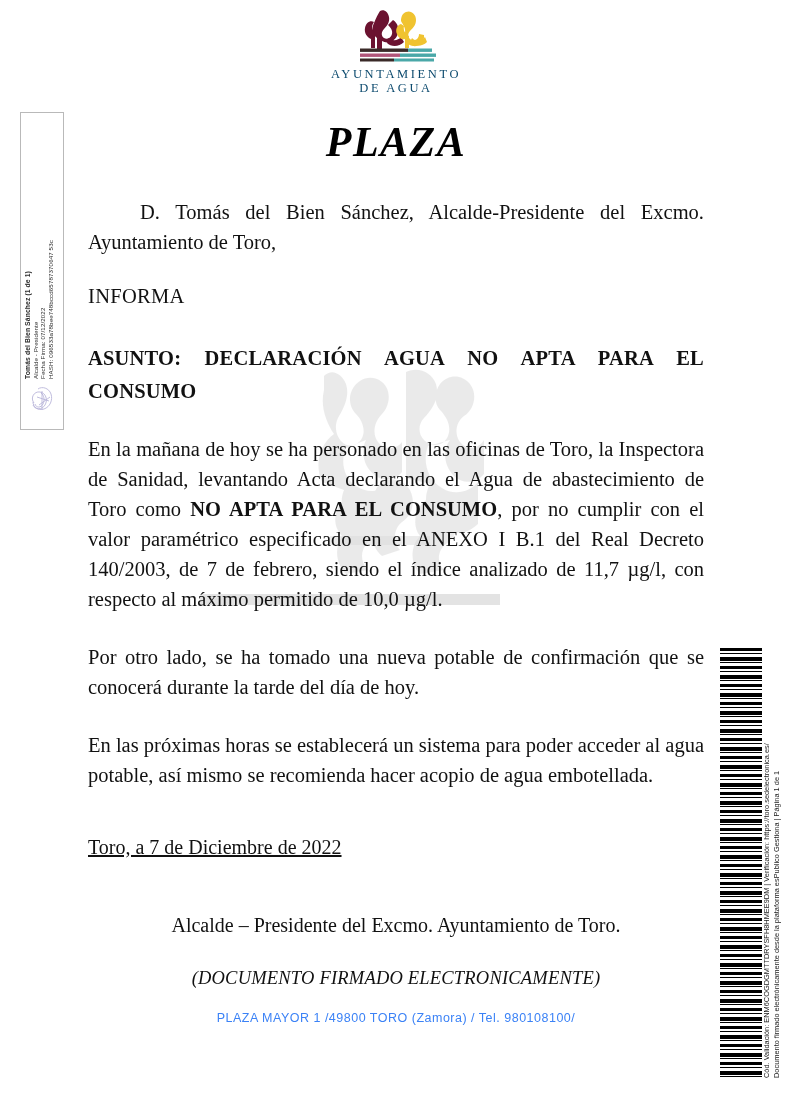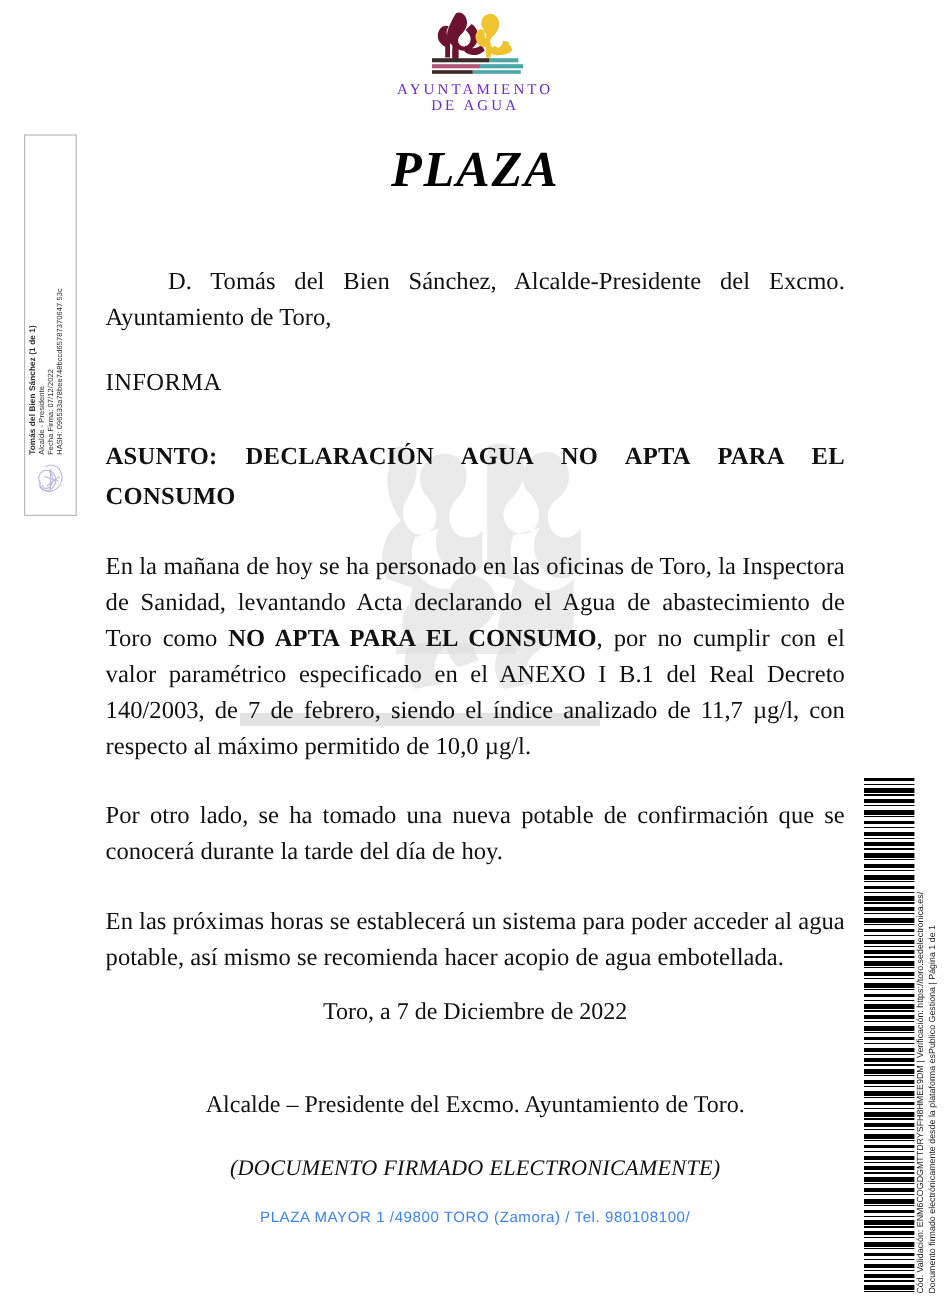--- a/index.html
+++ b/index.html
@@ -118,21 +118,21 @@
     display: flex; flex-direction: column; align-items: center;
     z-index: 2;
   }
   .crest { width: 132px; height: 56px; display: block; }
   .logo-txt {
     margin-top: 3px;
     text-align: center;
     font-family: "Liberation Serif", serif;
     font-size: 12.5px;
     letter-spacing: 2.6px;
-    color: #6d28d9;
+    color: #0c4a6e;
     line-height: 14px;
   }
   .logo-txt .l2 { letter-spacing: 2.6px; }
 
   
   .doc {
     position: absolute;
     left: 88px; top: 0;
     width: 616px;
     z-index: 2;
@@ -145,21 +145,21 @@
     font-size: 42px;
     letter-spacing: 1.5px;
     color: #000;
   }
   .para {
     font-size: 20.5px;
     line-height: 30px;
     text-align: justify;
     color: #111;
   }
-  .p-intro { margin-top: 54px; text-indent: 52px; }
+  .p-intro { margin-top: 31px; text-indent: 52px; }
   .h-informa {
     margin-top: 28px;
     font-weight: normal;
     font-size: 20.5px;
     letter-spacing: 0.3px;
   }
   .h-asunto {
     margin-top: 34px;
     font-weight: bold;
     font-size: 20.5px;
@@ -167,23 +167,23 @@
     text-align: justify;
     text-align-last: left;
     letter-spacing: 0.2px;
   }
   .p-body1 { margin-top: 26px; }
   .p-body2 { margin-top: 28px; }
   .p-body3 { margin-top: 28px; }
   .p-body1 b, .p-body2 b, .p-body3 b { font-weight: bold; }
 
   .place-date {
-    margin-top: 19px;
-    text-align: center;
+    margin-top: 46px;
     font-size: 20px;
+    text-decoration: underline;
   }
   .sign-block {
     margin-top: 52px;
     text-align: center;
     font-size: 20px;
     line-height: 29px;
   }
   .electronic {
     margin-top: 28px;
     text-align: center;

